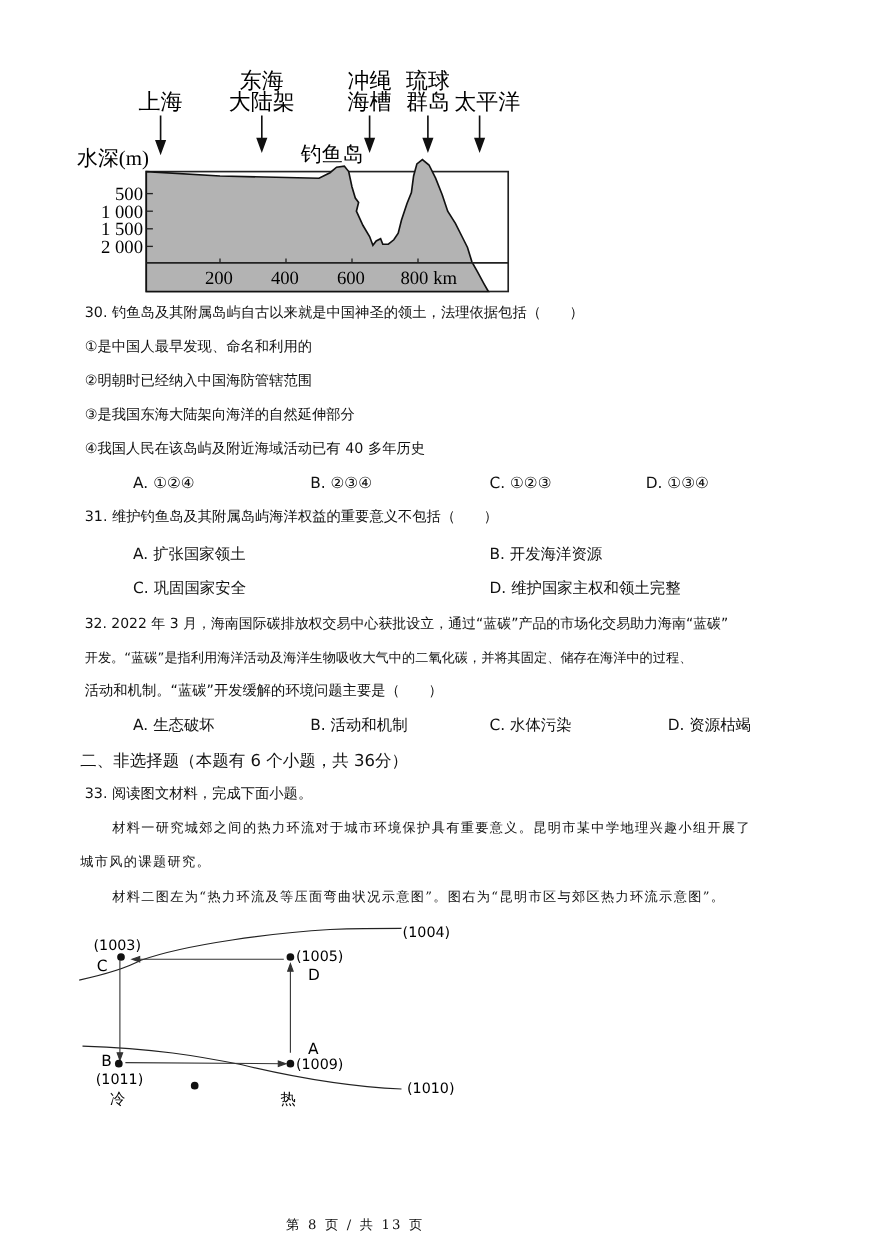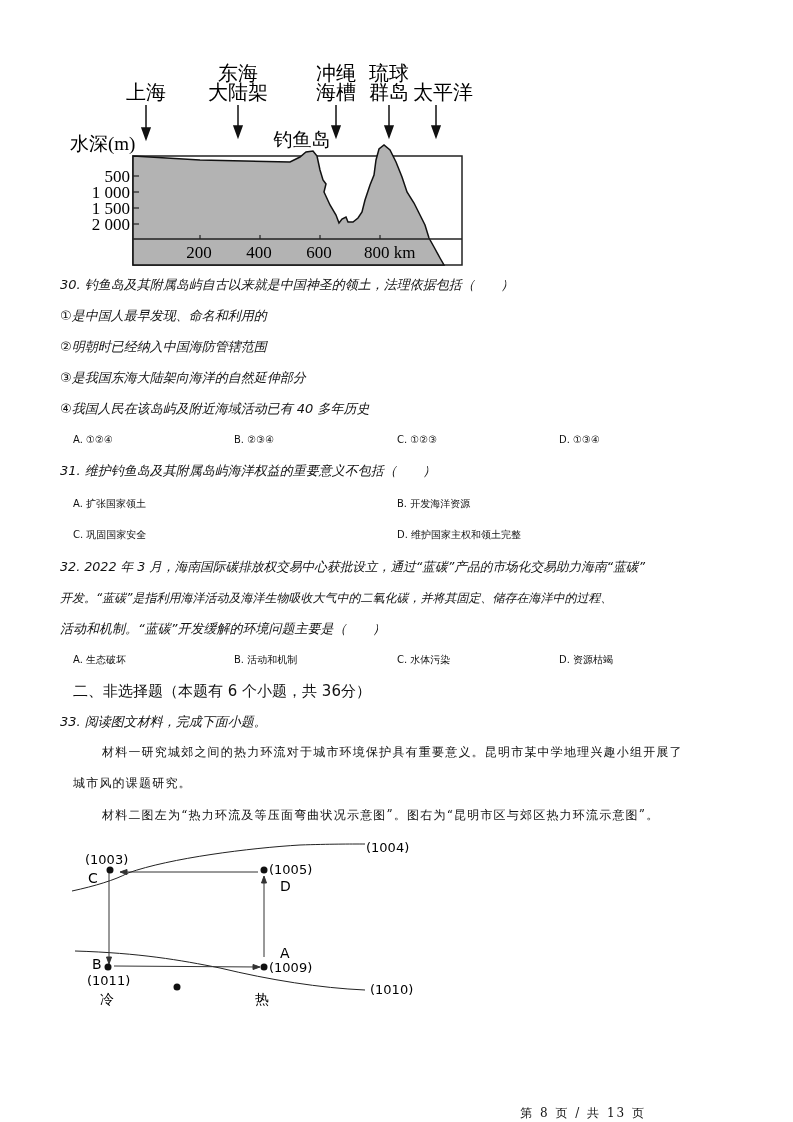--- a/index.html
+++ b/index.html
@@ -1,23 +1,23 @@
 <!DOCTYPE html>
 <html><head>
 <meta charset="utf-8">
 <style>
   html, body { margin:0; padding:0; background:#ffffff; }
   body { width:793px; height:1122px; position:relative; overflow:hidden;
          font-family:"DejaVu Sans","Liberation Sans",sans-serif; color:#111; }
   .abs { position:absolute; }
-  .line { position:absolute; left:60px; font-size:13px; line-height:16px; white-space:nowrap;font-style:italic; }
-  .opt { position:absolute; font-size:10px; line-height:16px; white-space:nowrap; }
+  .line { position:absolute; left:77px; font-size:13px; line-height:16px; white-space:nowrap; }
+  .opt { position:absolute; font-size:14px; line-height:16px; white-space:nowrap;margin-left:48px; }
   .section { position:absolute; left:73px; font-size:15px; font-weight:normal; white-space:nowrap; }
   .material { position:absolute; font-family:"DejaVu Serif","Liberation Serif",serif; font-size:12px; letter-spacing:1.2px; white-space:nowrap;text-align:right; }
-  .footer { position:absolute; left:0; width:646px; top:1105px; text-align:right;
+  .footer { position:absolute; left:0; width:646px; top:1105px; text-align:center;
             font-family:"DejaVu Serif","Liberation Serif",serif; font-size:12px; letter-spacing:2px; }
   svg text { font-family:"Liberation Serif","DejaVu Serif",serif; }
   .diag text { font-family:"DejaVu Sans","Liberation Sans",sans-serif; }
 </style>
 </head>
 <body>
 
 <svg class="abs" style="left:0;top:0" width="793" height="275" viewBox="0 0 793 275">
 
   <text x="146" y="99" font-size="20" text-anchor="middle">上海</text>
@@ -73,21 +73,21 @@
 </svg>
 
 <div class="line" style="top:277px">30. 钓鱼岛及其附属岛屿自古以来就是中国神圣的领土，法理依据包括（　　）</div>
 <div class="line" style="top:308px">①是中国人最早发现、命名和利用的</div>
 <div class="line" style="top:339px">②明朝时已经纳入中国海防管辖范围</div>
 <div class="line" style="top:370px">③是我国东海大陆架向海洋的自然延伸部分</div>
 <div class="line" style="top:401px">④我国人民在该岛屿及附近海域活动已有 40 多年历史</div>
 <div class="opt" style="left:73px;top:432px">A. ①②④</div>
 <div class="opt" style="left:234px;top:432px">B. ②③④</div>
 <div class="opt" style="left:397px;top:432px">C. ①②③</div>
-<div class="opt" style="left:559px;top:432px">D. ①③④</div>
+<div class="opt" style="left:539px;top:432px">D. ①③④</div>
 
 <div class="line" style="top:463px">31. 维护钓鱼岛及其附属岛屿海洋权益的重要意义不包括（　　）</div>
 <div class="opt" style="left:73px;top:496px">A. 扩张国家领土</div>
 <div class="opt" style="left:397px;top:496px">B. 开发海洋资源</div>
 <div class="opt" style="left:73px;top:527px">C. 巩固国家安全</div>
 <div class="opt" style="left:397px;top:527px">D. 维护国家主权和领土完整</div>
 
 <div class="line" style="top:559px;font-size:12.7px">32. 2022 年 3 月，海南国际碳排放权交易中心获批设立，通过“蓝碳”产品的市场化交易助力海南“蓝碳”</div>
 <div class="line" style="top:590px;font-size:12px">开发。“蓝碳”是指利用海洋活动及海洋生物吸收大气中的二氧化碳，并将其固定、储存在海洋中的过程、</div>
 <div class="line" style="top:621px">活动和机制。“蓝碳”开发缓解的环境问题主要是（　　）</div>

